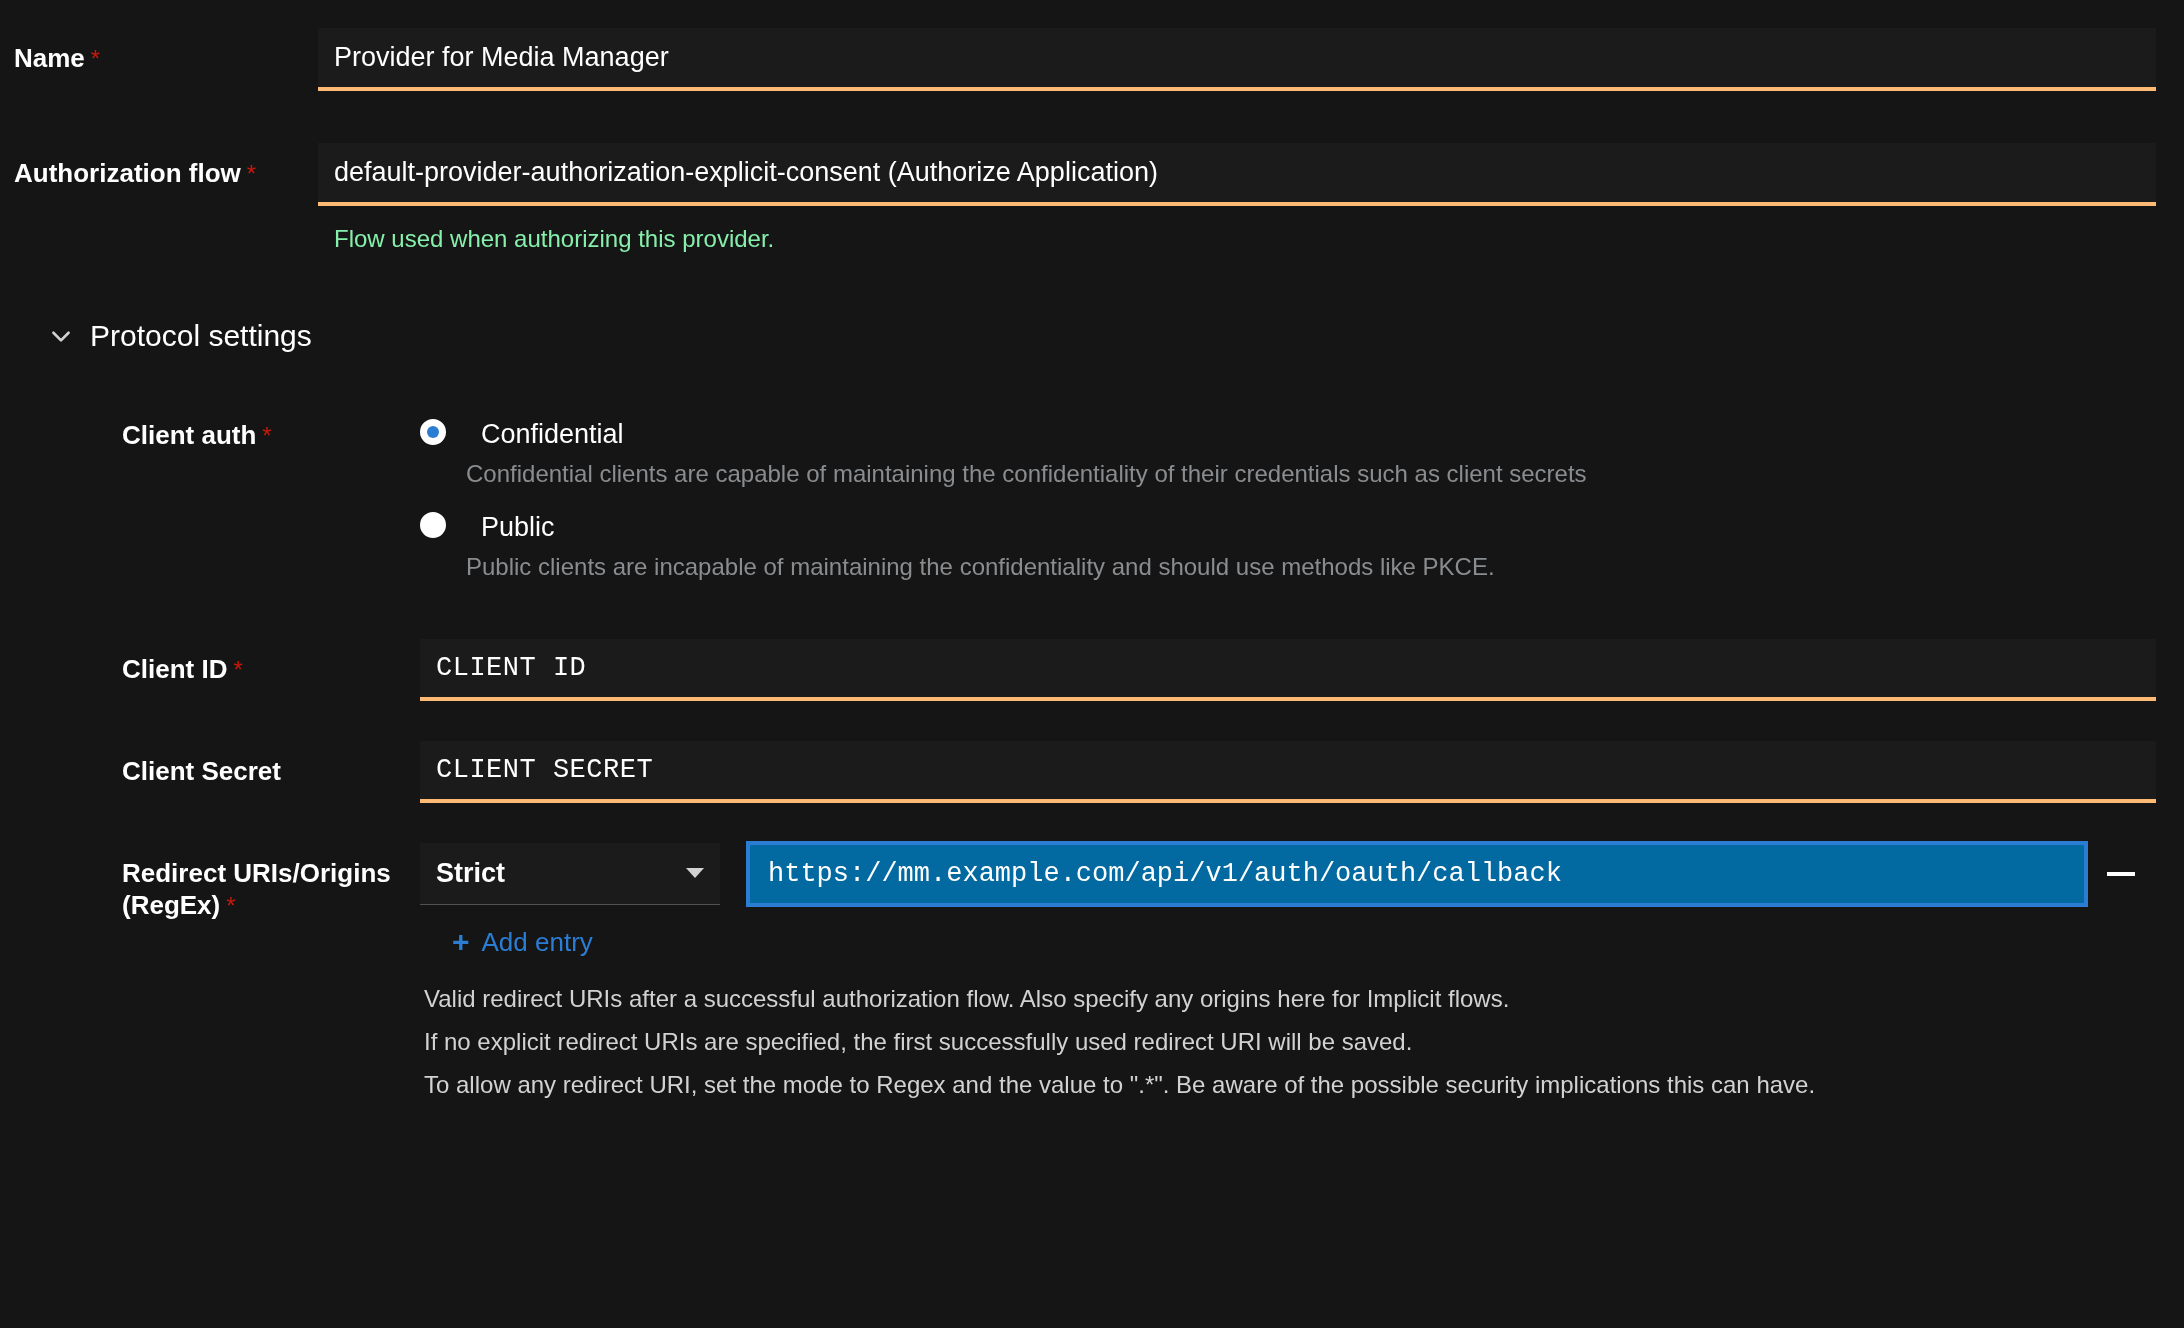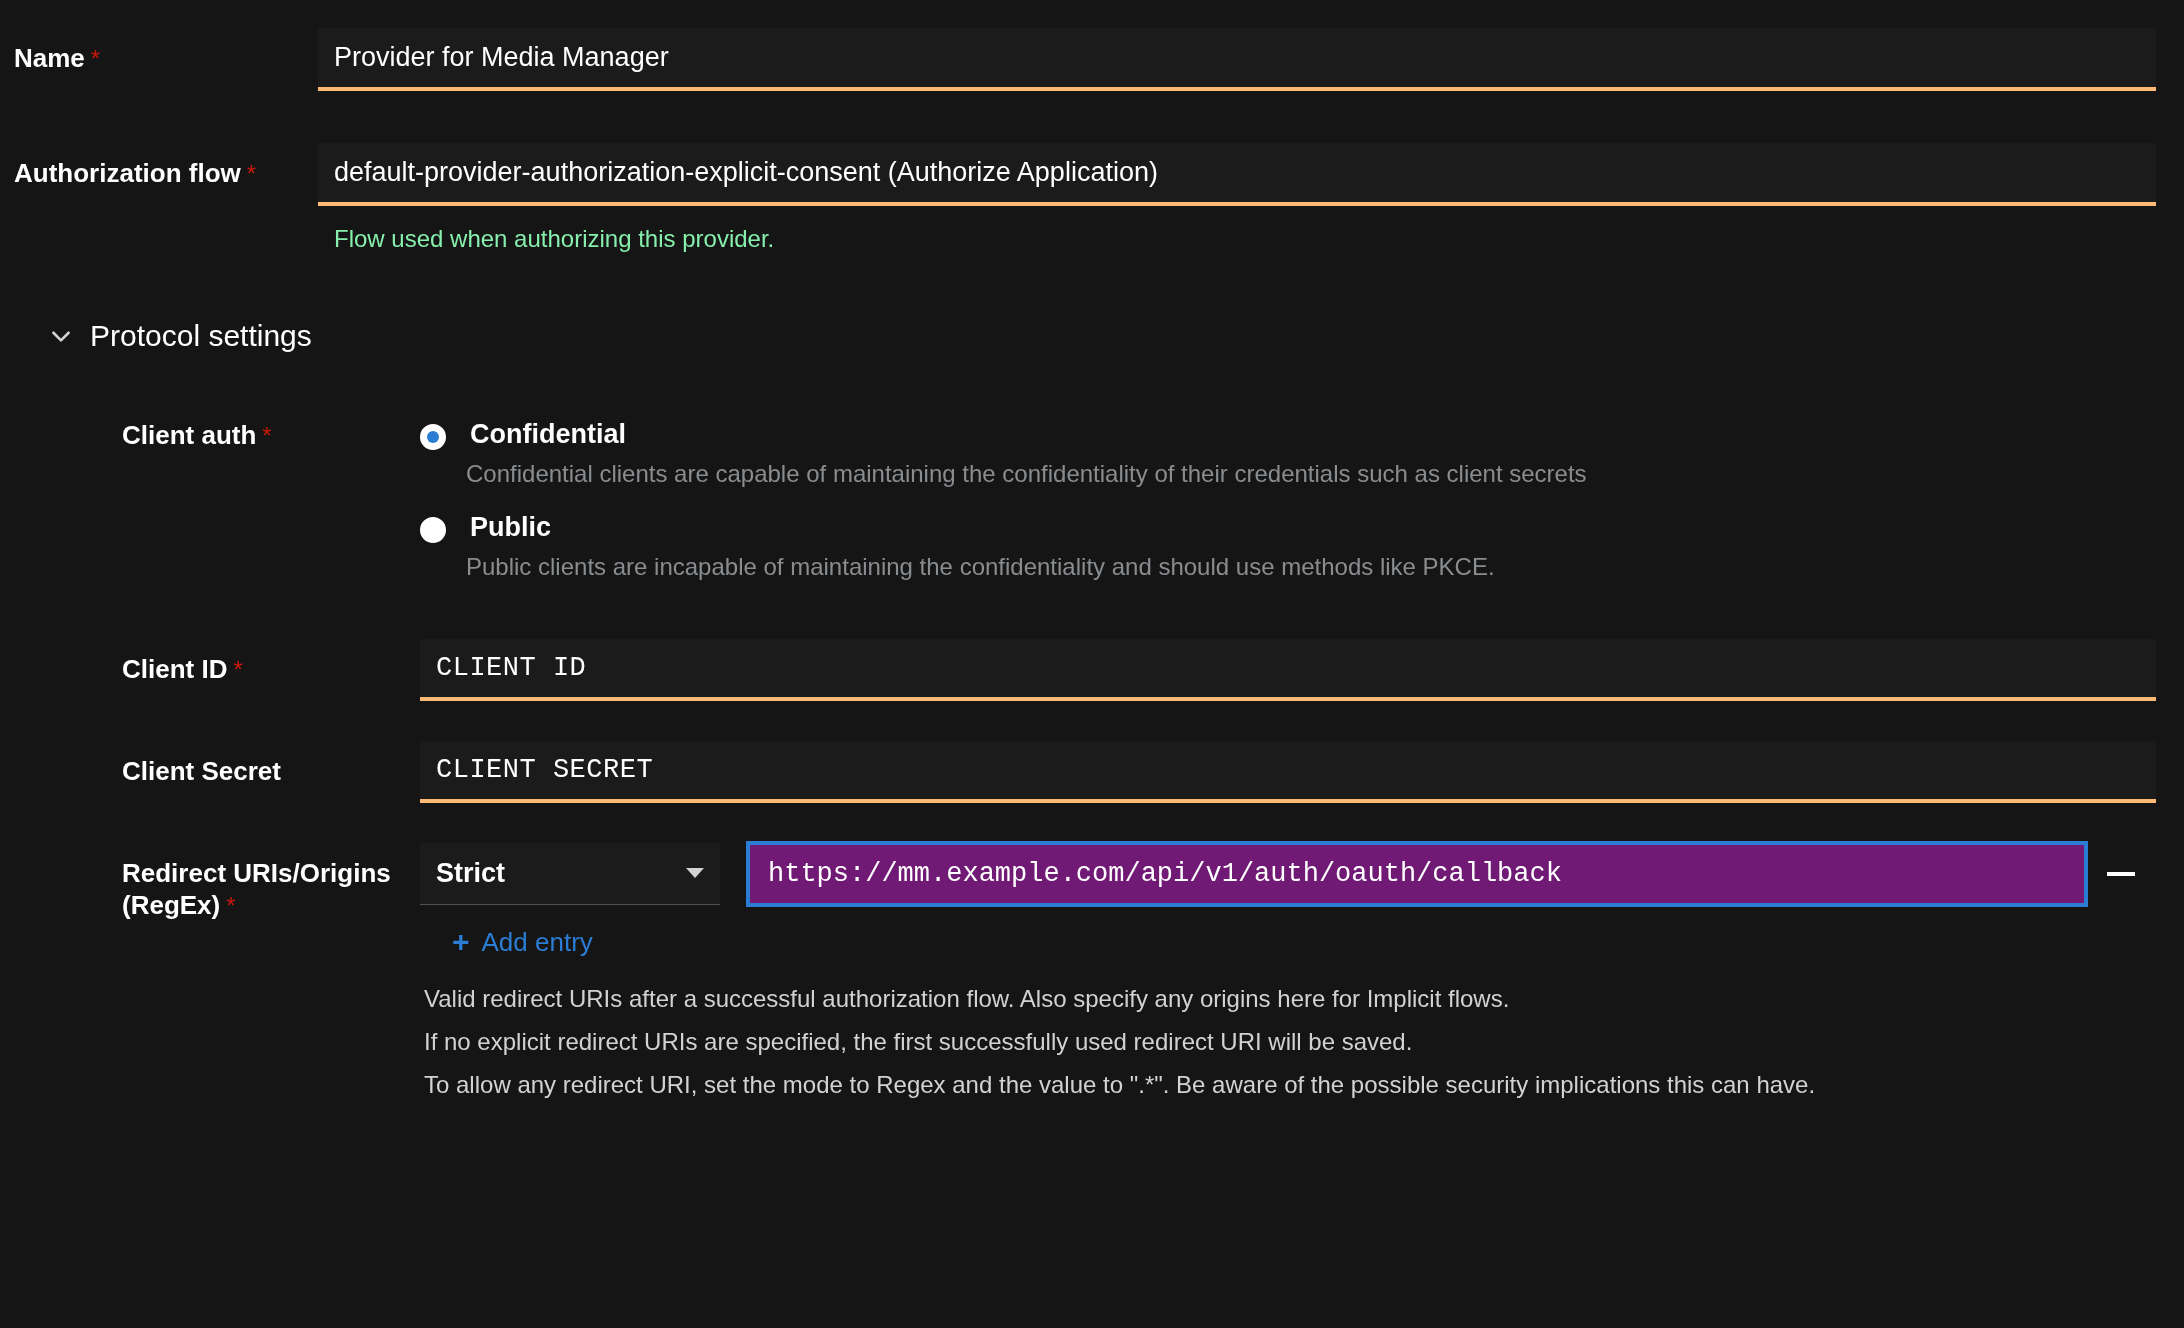--- a/index.html
+++ b/index.html
@@ -85,24 +85,23 @@
     color: #d2d2d2;
     display: inline-block;
   }
   .section-title {
     font-size: 30px;
     color: #ffffff;
   }
   .radio-group { padding-top: 8px; }
   .radio-row {
     display: flex;
-    align-items: flex-end;
-    gap: 24px;
+    align-items: flex-start;
+    gap: 35px;
     padding-top: 6px;
-    font-weight: bold;
   }
   .radio {
     width: 26px;
     height: 26px;
     border-radius: 50%;
     border: 2px solid #ffffff;
     background: #ffffff;
     position: relative;
     flex: 0 0 26px;
   }
@@ -152,21 +151,21 @@
     font-weight: bold;
   }
   .caret {
     width: 0; height: 0;
     border-left: 9px solid transparent;
     border-right: 9px solid transparent;
     border-top: 10px solid #d2d2d2;
   }
   .uri-input {
     flex: 1 1 auto;
-    background: #701a75;
+    background: #0369a1;
     border: 2px solid #2b7cd3;
     outline: 2px solid #2b7cd3;
     outline-offset: 0px;
     color: #ffffff;
     font-family: "Liberation Mono", monospace;
     font-size: 27px;
     padding: 12px 18px;
     height: 62px;
     margin-left: 28px;
   }

